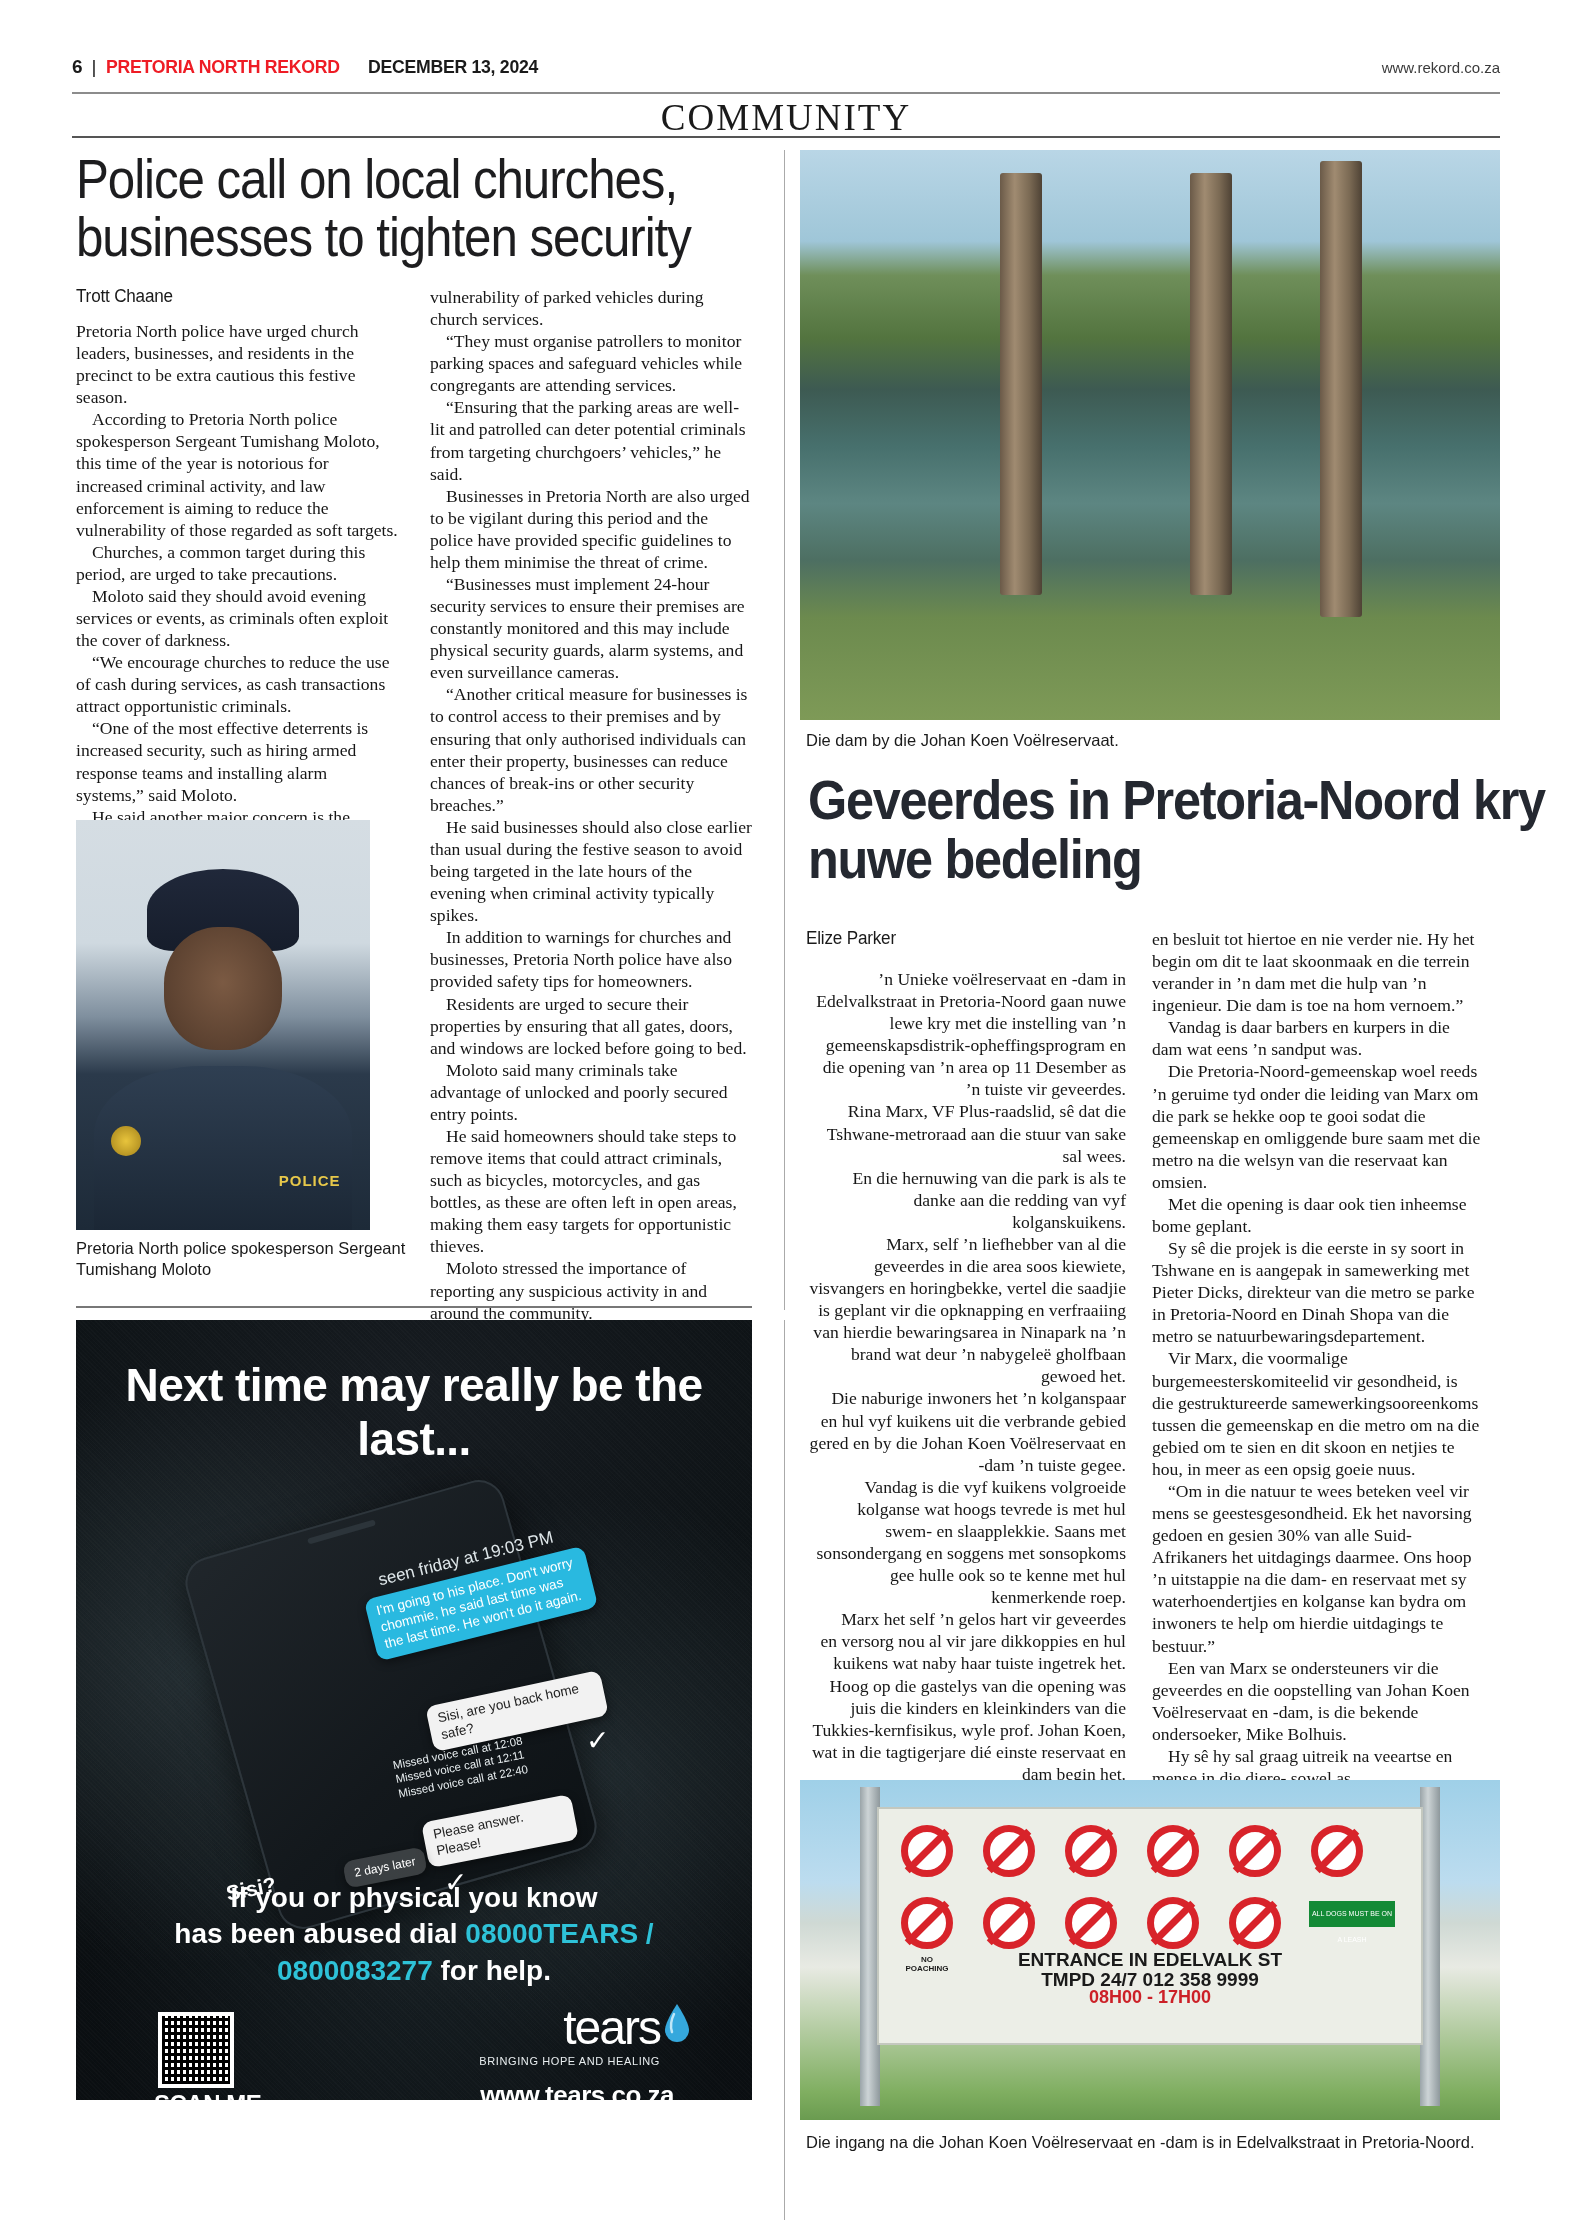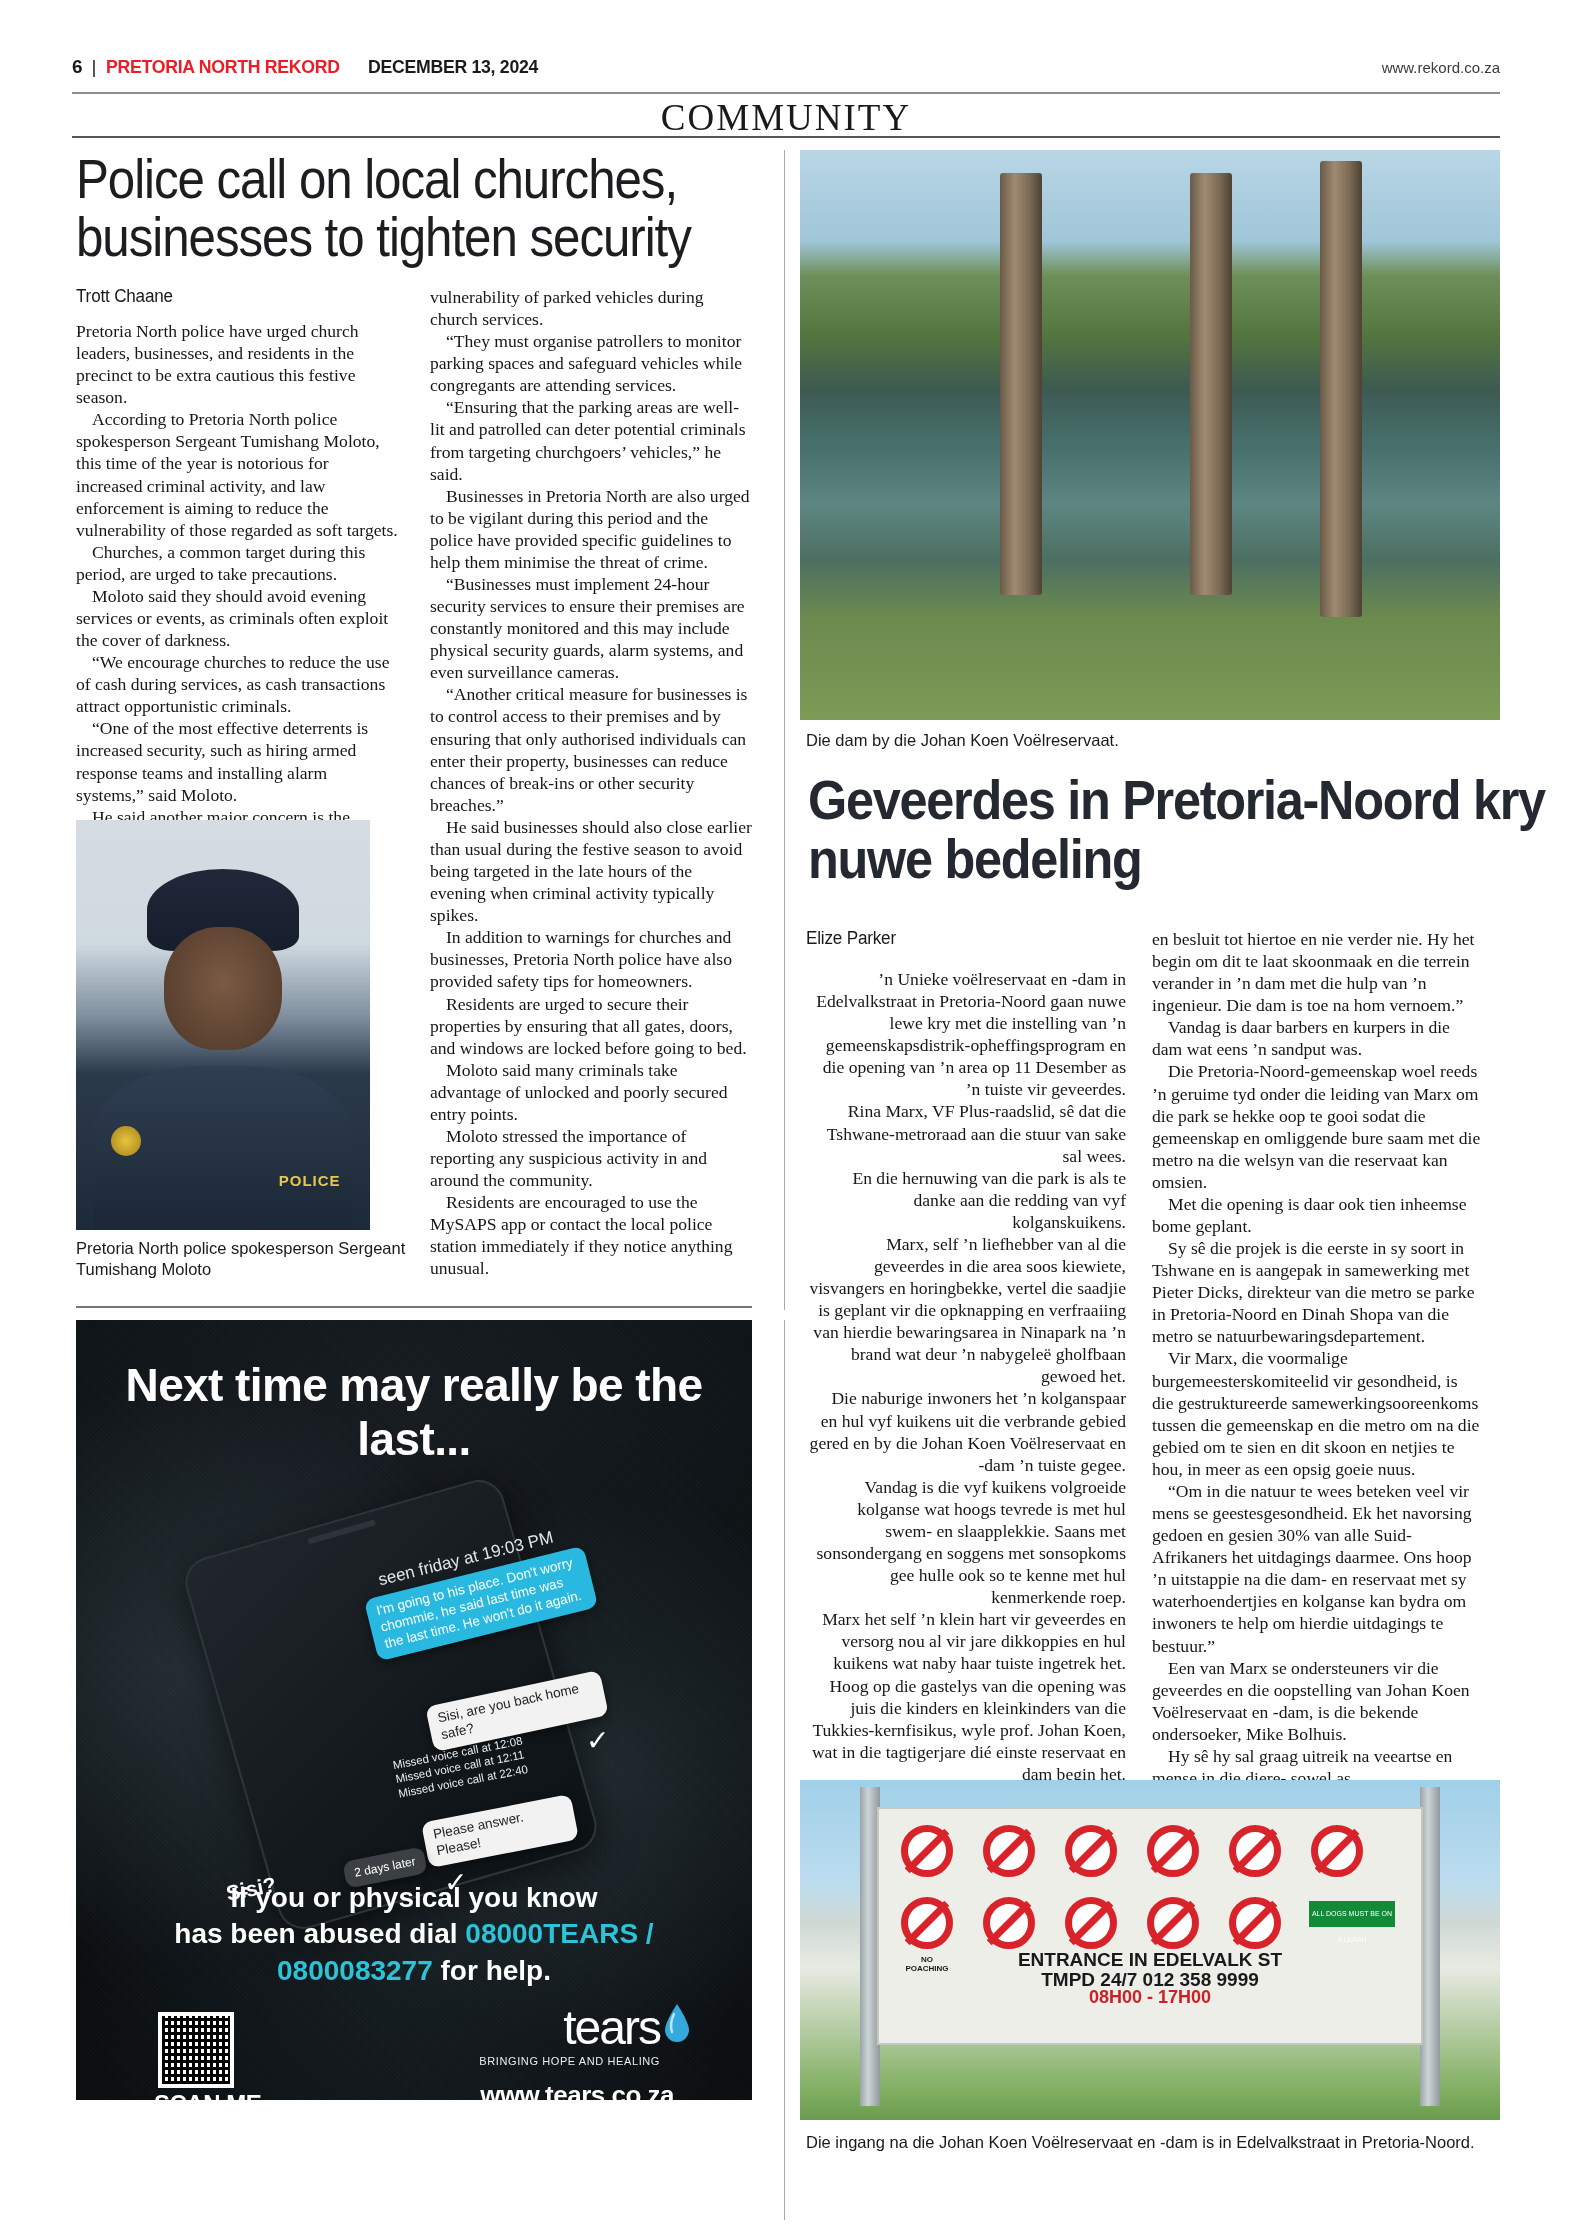--- a/index.html
+++ b/index.html
@@ -407,20 +407,21 @@
       <p>vulnerability of parked vehicles during church services.</p>
       <p>“They must organise patrollers to monitor parking spaces and safeguard vehicles while congregants are attending services.</p>
       <p>“Ensuring that the parking areas are well-lit and patrolled can deter potential criminals from targeting churchgoers’ vehicles,” he said.</p>
       <p>Businesses in Pretoria North are also urged to be vigilant during this period and the police have provided specific guidelines to help them minimise the threat of crime.</p>
       <p>“Businesses must implement 24-hour security services to ensure their premises are constantly monitored and this may include physical security guards, alarm systems, and even surveillance cameras.</p>
       <p>“Another critical measure for businesses is to control access to their premises and by ensuring that only authorised individuals can enter their property, businesses can reduce chances of break-ins or other security breaches.”</p>
       <p>He said businesses should also close earlier than usual during the festive season to avoid being targeted in the late hours of the evening when criminal activity typically spikes.</p>
       <p>In addition to warnings for churches and businesses, Pretoria North police have also provided safety tips for homeowners.</p>
       <p>Residents are urged to secure their properties by ensuring that all gates, doors, and windows are locked before going to bed.</p>
       <p>Moloto said many criminals take advantage of unlocked and poorly secured entry points.</p>
+      <p>He said homeowners should take steps to remove items that could attract criminals, such as bicycles, motorcycles, and gas bottles, as these are often left in open areas, making them easy targets for opportunistic thieves.</p>
       <p>Moloto stressed the importance of reporting any suspicious activity in and around the community.</p>
       <p>Residents are encouraged to use the MySAPS app or contact the local police station immediately if they notice anything unusual.</p>
     </div>
 
   <div style="position:absolute; left:76px; top:1306px; width:676px; height:2px; background:#777;"></div>
 
   <div class="advert">
     <div class="advert-grain"></div>
 
     <div class="ad-top-text">Next time may really be the last...</div>
@@ -478,21 +479,21 @@
 
   <div class="byline" style="position:absolute; left:806px; top:928px; width:300px;">Elize Parker</div>
 
   <div class="body-col" id="af-col1" style="left:806px; top:968px; width:320px;text-align:right;">
       <p>’n Unieke voëlreservaat en -dam in Edelvalkstraat in Pretoria-Noord gaan nuwe lewe kry met die instelling van ’n gemeenskapsdistrik-opheffingsprogram en die opening van ’n area op 11 Desember as ’n tuiste vir geveerdes.</p>
       <p>Rina Marx, VF Plus-raadslid, sê dat die Tshwane-metroraad aan die stuur van sake sal wees.</p>
       <p>En die hernuwing van die park is als te danke aan die redding van vyf kolganskuikens.</p>
       <p>Marx, self ’n liefhebber van al die geveerdes in die area soos kiewiete, visvangers en horingbekke, vertel die saadjie is geplant vir die opknapping en verfraaiing van hierdie bewaringsarea in Ninapark na ’n brand wat deur ’n nabygeleë gholfbaan gewoed het.</p>
       <p>Die naburige inwoners het ’n kolganspaar en hul vyf kuikens uit die verbrande gebied gered en by die Johan Koen Voëlreservaat en -dam ’n tuiste gegee.</p>
       <p>Vandag is die vyf kuikens volgroeide kolganse wat hoogs tevrede is met hul swem- en slaapplekkie. Saans met sonsondergang en soggens met sonsopkoms gee hulle ook so te kenne met hul kenmerkende roep.</p>
-      <p>Marx het self ’n klein hart vir geveerdes en versorg nou al vir jare dikkoppies en hul kuikens wat naby haar tuiste ingetrek het.</p>
+      <p>Marx het self ’n gelos hart vir geveerdes en versorg nou al vir jare dikkoppies en hul kuikens wat naby haar tuiste ingetrek het.</p>
       <p>Hoog op die gastelys van die opening was juis die kinders en kleinkinders van die Tukkies-kernfisikus, wyle prof. Johan Koen, wat in die tagtigerjare dié einste reservaat en dam begin het.</p>
       <p>“In die tagtigerjare het hulle blykbaar die noorde, veral Ninapark, gemyn vir sand wat ’n baie groot gat gelos het. Dit is toe sommer in ’n stortingsterrein omskep,” vertel sy.</p>
       <p>“Prof. Koen het hier naby ’n hoewe gehad</p>
     </div>
 
   <div class="body-col" id="af-col2" style="left:1152px; top:928px; width:330px;">
       <p>en besluit tot hiertoe en nie verder nie. Hy het begin om dit te laat skoonmaak en die terrein verander in ’n dam met die hulp van ’n ingenieur. Die dam is toe na hom vernoem.”</p>
       <p>Vandag is daar barbers en kurpers in die dam wat eens ’n sandput was.</p>
       <p>Die Pretoria-Noord-gemeenskap woel reeds ’n geruime tyd onder die leiding van Marx om die park se hekke oop te gooi sodat die gemeenskap en omliggende bure saam met die metro na die welsyn van die reservaat kan omsien.</p>
       <p>Met die opening is daar ook tien inheemse bome geplant.</p>

